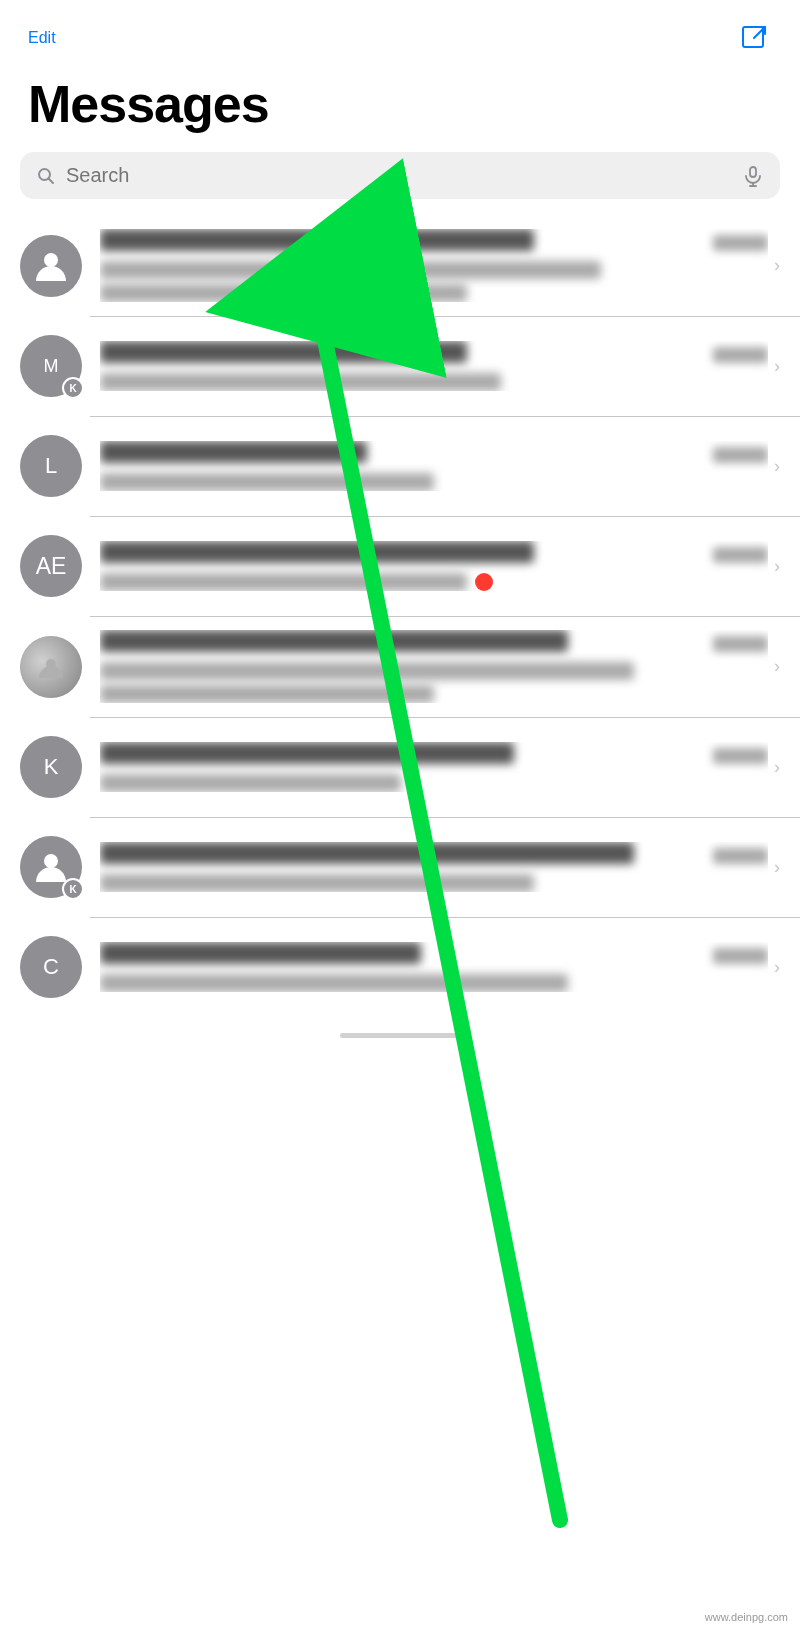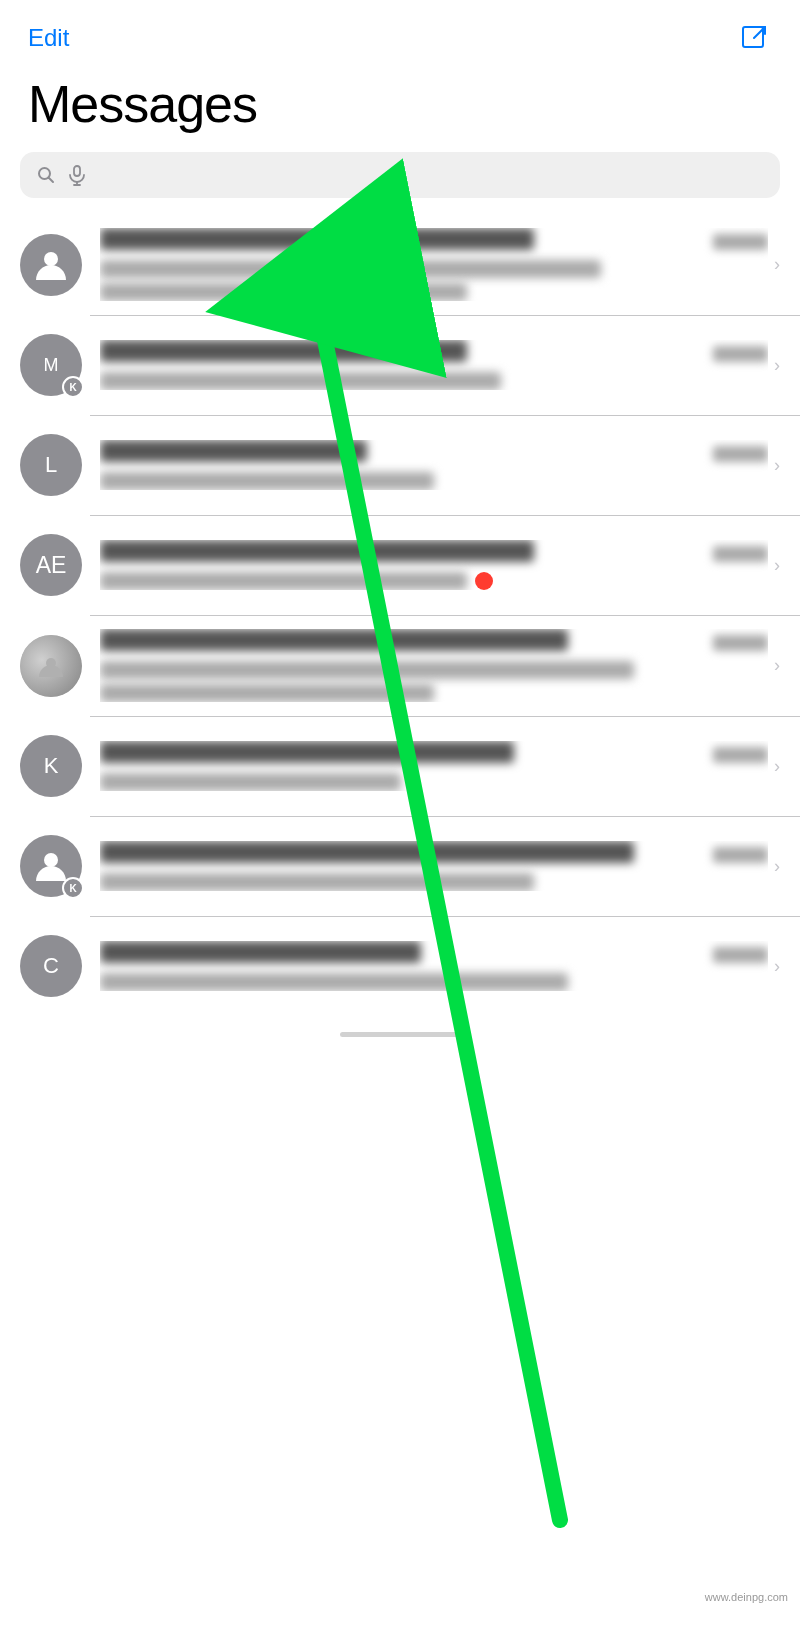--- a/index.html
+++ b/index.html
@@ -15,21 +15,21 @@
 
     .header {
       display: flex;
       justify-content: space-between;
       align-items: center;
       padding: 20px 28px 10px 28px;
     }
 
     .edit-btn {
       color: #007AFF;
-      font-size: 24px;
+      font-size: 16px;
       background: none;
       border: none;
       cursor: pointer;
       font-weight: 400;
     }
 
     .compose-btn {
       color: #007AFF;
       background: none;
       border: none;
@@ -41,21 +41,21 @@
       justify-content: center;
     }
 
     .compose-icon {
       width: 28px;
       height: 28px;
     }
 
     .page-title {
       font-size: 52px;
-      font-weight: 400;
+      font-weight: 700;
       color: #000000;
       padding: 8px 28px 18px 28px;
       letter-spacing: -1px;
     }
 
     .search-bar-container {
       padding: 0 20px 16px 20px;
     }
 
     .search-bar {
@@ -241,21 +241,21 @@
       width: 120px;
       height: 5px;
       background: #000;
       border-radius: 3px;
       margin: 16px auto 0;
       opacity: 0.18;
     }
 
     .watermark {
       position: absolute;
-      bottom: 24px;
+      bottom: 4px;
       right: 12px;
       font-size: 11px;
       color: #999;
     }
   </style>
 </head>
 <body>
 
 <div class="header">
   <button class="edit-btn">Edit</button>
@@ -272,20 +272,21 @@
 <div class="page-title">Messages</div>
 
 <div class="search-bar-container">
   <div class="search-bar">
     <span class="search-icon-wrap">
       <svg width="20" height="20" viewBox="0 0 20 20" fill="none">
         <circle cx="8.5" cy="8.5" r="5.5" stroke="#8E8E93" stroke-width="2"></circle>
         <line x1="12.5" y1="12.5" x2="17" y2="17" stroke="#8E8E93" stroke-width="2" stroke-linecap="round"></line>
       </svg>
     </span>
+    <input class="search-input" type="text" placeholder="Search" style="">
     <span class="mic-icon-wrap">
       <svg width="22" height="22" viewBox="0 0 22 22" fill="none">
         <rect x="8" y="2" width="6" height="10" rx="3" stroke="#8E8E93" stroke-width="1.8"></rect>
         <path d="M4 11c0 3.866 3.134 7 7 7s7-3.134 7-7" stroke="#8E8E93" stroke-width="1.8" stroke-linecap="round"></path>
         <line x1="11" y1="18" x2="11" y2="21" stroke="#8E8E93" stroke-width="1.8" stroke-linecap="round"></line>
         <line x1="8" y1="21" x2="14" y2="21" stroke="#8E8E93" stroke-width="1.8" stroke-linecap="round"></line>
       </svg>
     </span>
   </div>
 </div>

